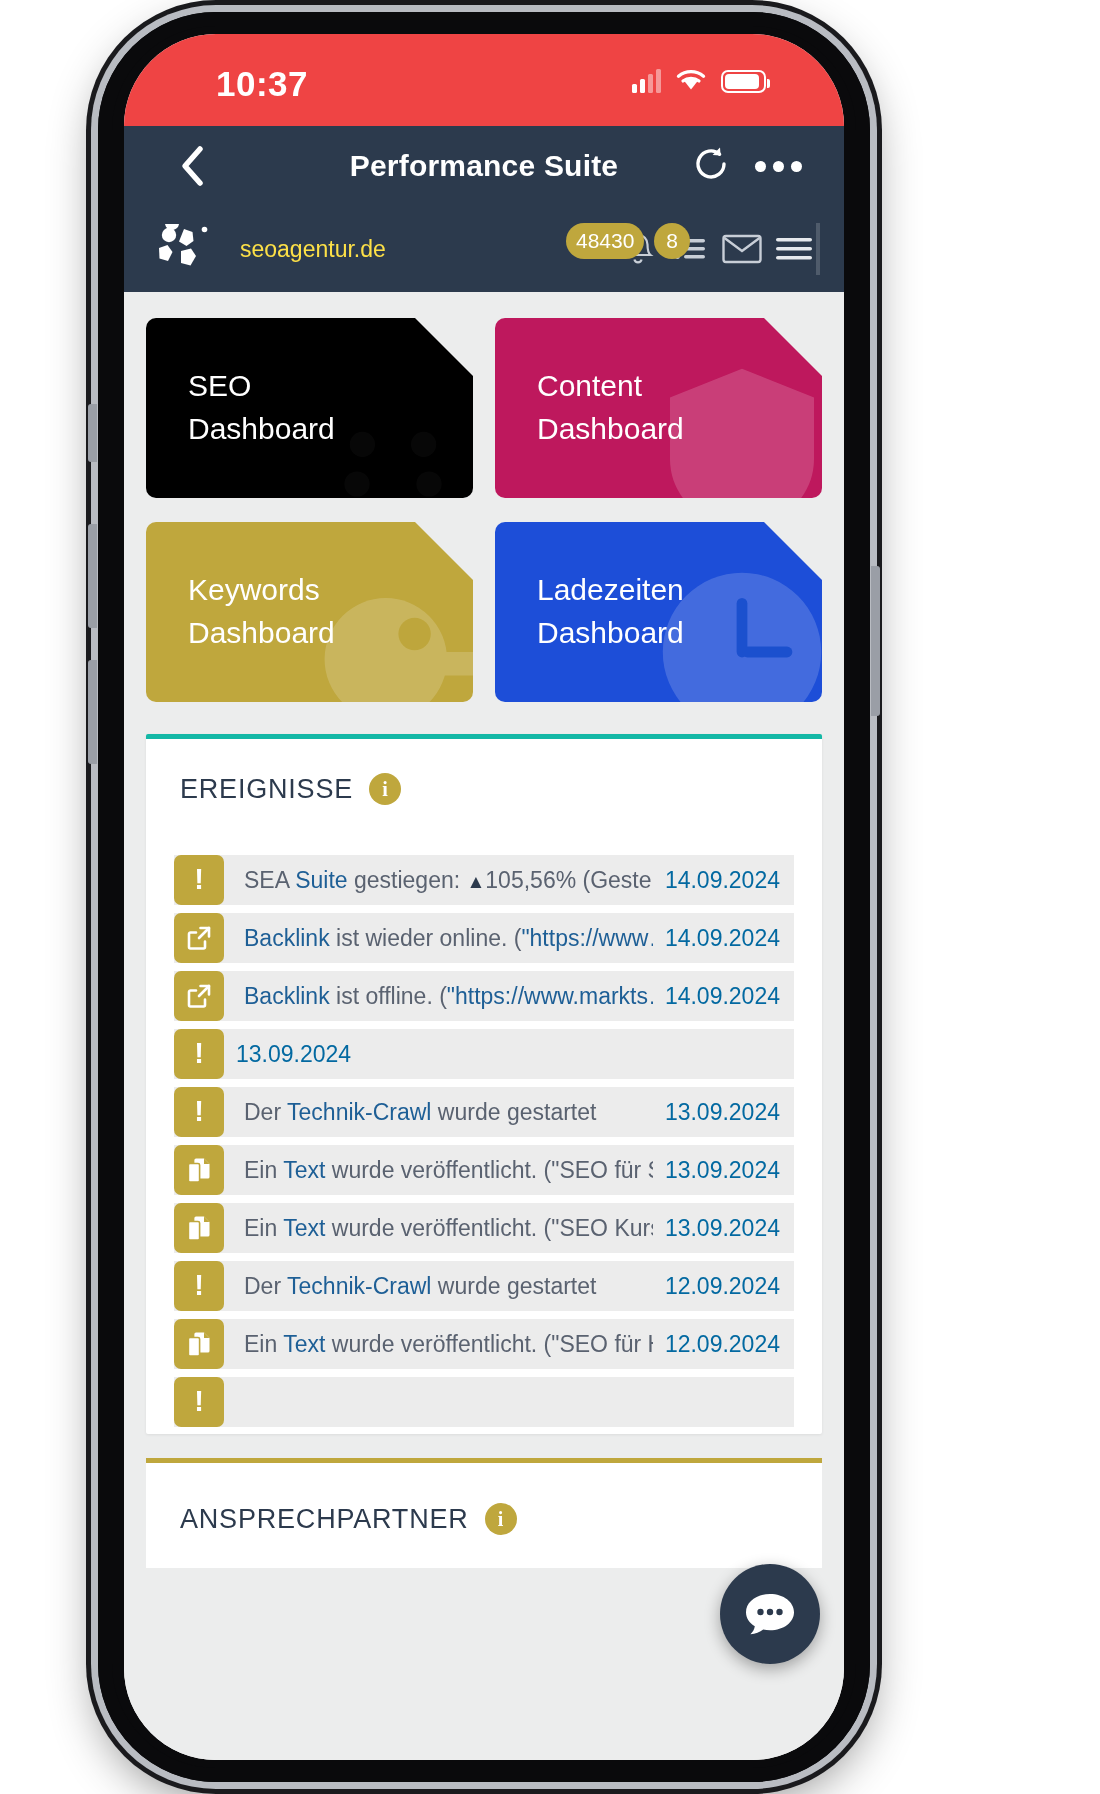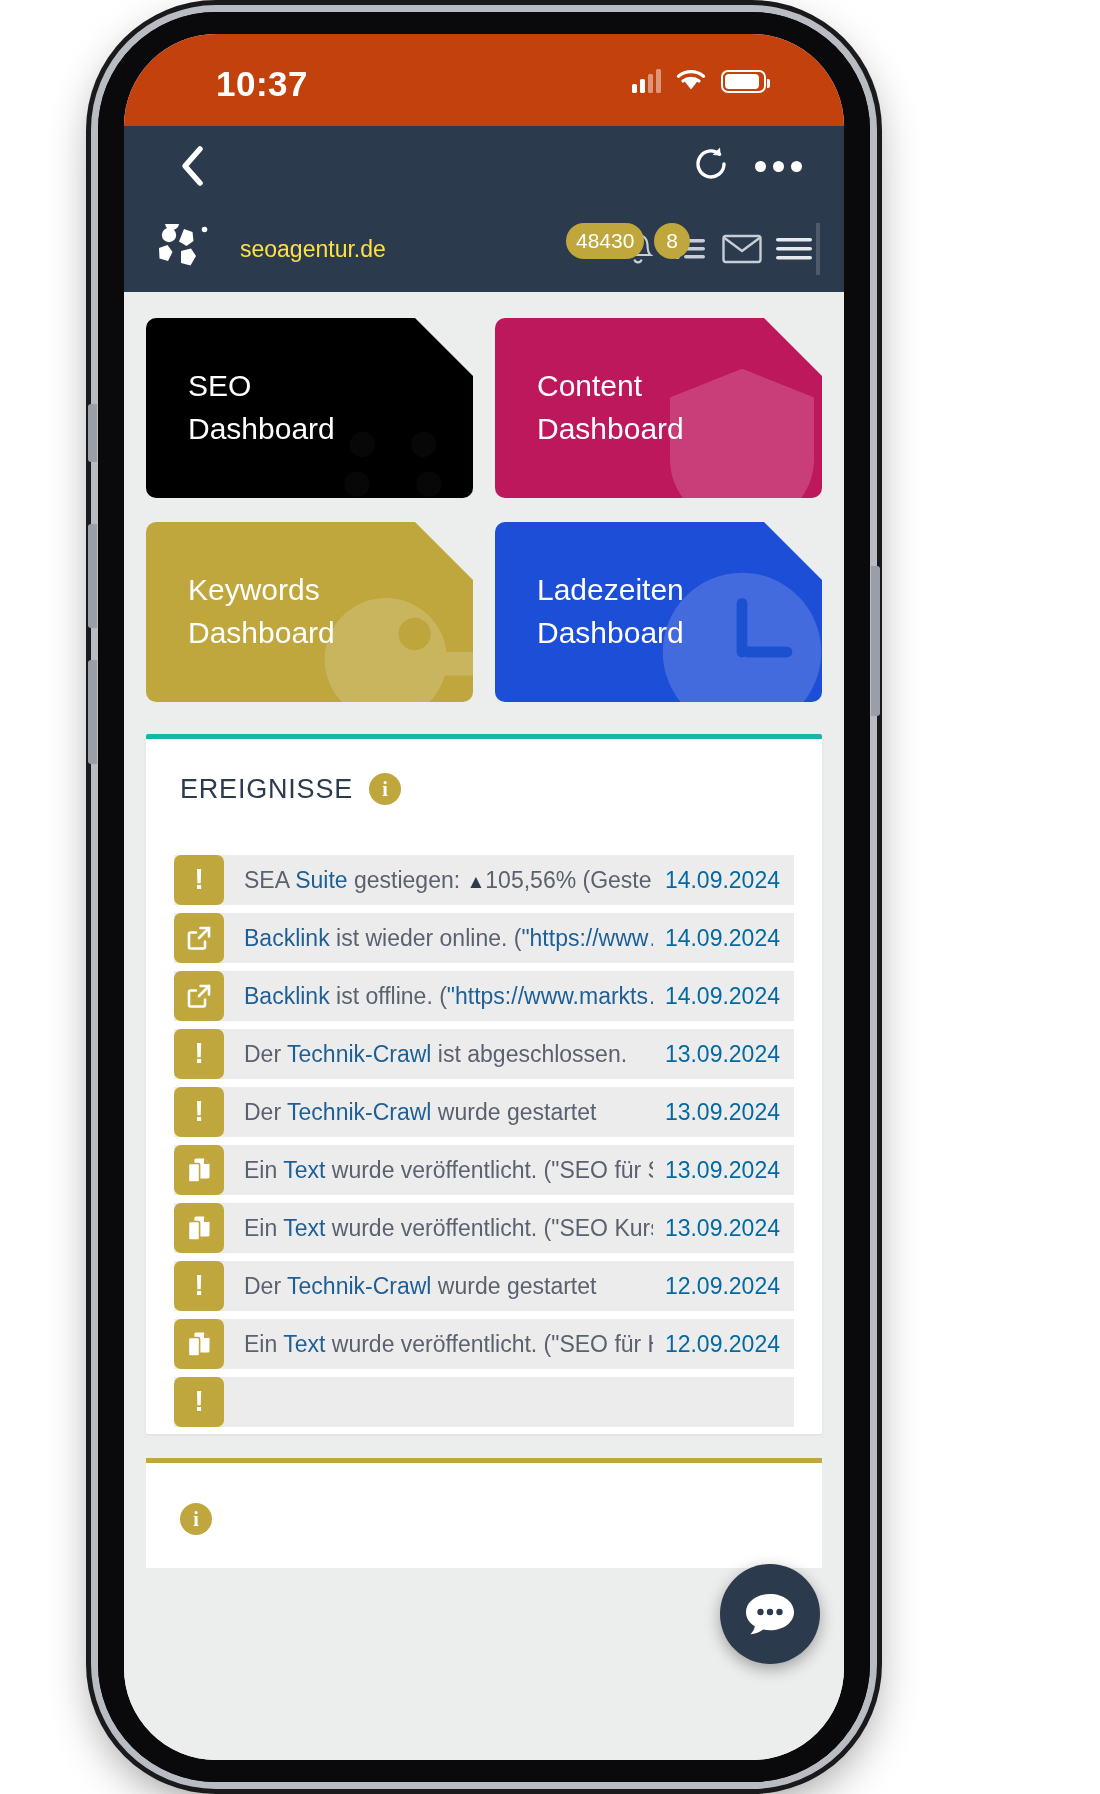--- a/index.html
+++ b/index.html
@@ -46,21 +46,21 @@
     width: 720px; height: 1726px;
     border-radius: 92px;
     overflow: hidden;
     background: #ffffff;
     z-index: 10;
   }
 
   
   #status-bar {
     height: 92px;
-    background: #c2410c;
+    background: #ef4444;
     position: relative;
     color: #fff;
   }
   #status-time {
     position: absolute; left: 92px; top: 30px;
     font-size: 35px; font-weight: bold; letter-spacing: .5px;
   }
   #status-icons {
     position: absolute; right: 78px; top: 32px;
     display: flex; align-items: center; gap: 13px;
@@ -312,20 +312,21 @@
         </span>
     </div>
   </div>
 
   <div id="nav-bar">
     <div id="nav-back">
       <svg width="26" height="42" viewBox="0 0 26 42">
         <path d="M21 4 L6 21 L21 38" stroke="#fff" stroke-width="5.5" fill="none" stroke-linecap="round" stroke-linejoin="round"></path>
       </svg>
     </div>
+    <div id="nav-title">Performance Suite</div>
     <div id="nav-actions">
       <span>
         <svg width="40" height="40" viewBox="0 0 40 40">
           <path d="M33 20 a13 13 0 1 1 -4.4 -9.8" stroke="#fff" stroke-width="3.4" fill="none" stroke-linecap="round"></path>
           <path d="M29 3.5 L29.6 11.6 L21.6 11" fill="#fff"></path>
         </svg>
       </span>
       <span id="nav-dots">
         <i></i>
           <i></i>
@@ -467,21 +468,20 @@
                 <path d="M15.5 4 H24 V12.5" stroke="#fff" stroke-width="2.6" fill="none" stroke-linecap="round" stroke-linejoin="round"></path>
                 <path d="M24 4 L14 14" stroke="#fff" stroke-width="2.6" fill="none" stroke-linecap="round"></path>
                 <path d="M20 17.5 V23 a1.5 1.5 0 0 1 -1.5 1.5 H5.5 A1.5 1.5 0 0 1 4 23 V10 a1.5 1.5 0 0 1 1.5 -1.5 H11" stroke="#fff" stroke-width="2.6" fill="none" stroke-linecap="round" stroke-linejoin="round"></path>
               </svg>
             </span>
             <span class="event-text"><span class="lk">Backlink</span> ist offline. (<span class="lk">"https://www.markts…</span></span>
             <span class="event-date">14.09.2024</span>
           </div>
           <div class="event-row">
             <span class="event-icon bang">!</span>
-            <span class="event-text">Der <span class="lk">Technik-Crawl</span> ist abgeschlossen.</span>
             <span class="event-date">13.09.2024</span>
           </div>
           <div class="event-row">
             <span class="event-icon bang">!</span>
             <span class="event-text">Der <span class="lk">Technik-Crawl</span> wurde gestartet</span>
             <span class="event-date">13.09.2024</span>
           </div>
           <div class="event-row">
             <span class="event-icon">
               <svg width="28" height="28" viewBox="0 0 28 28">
@@ -523,20 +523,21 @@
           <div class="event-row">
             <span class="event-icon bang">!</span>
             <span class="event-text"></span>
             <span class="event-date"></span>
           </div>
         </div>
     </div>
 
     <div id="partner-card">
       <div id="partner-title-row">
+        <span id="partner-title">ANSPRECHPARTNER</span>
         <span class="info-badge">i</span>
       </div>
     </div>
 
     <div id="chat-fab">
       <svg width="52" height="46" viewBox="0 0 52 46">
         <path d="M26 3 C12.2 3 2 11.2 2 21.2 C2 27 5.4 32 10.8 35.2 C10.4 38.4 8.6 41 6.4 43.2
                  C11.4 43 16 41 19.2 38.4 C21.4 38.9 23.6 39.2 26 39.2
                  C39.8 39.2 50 31.2 50 21.2 C50 11.2 39.8 3 26 3 Z" fill="#fff"></path>
         <circle cx="16.5" cy="21" r="3.2" fill="#2c3a4d"></circle>

